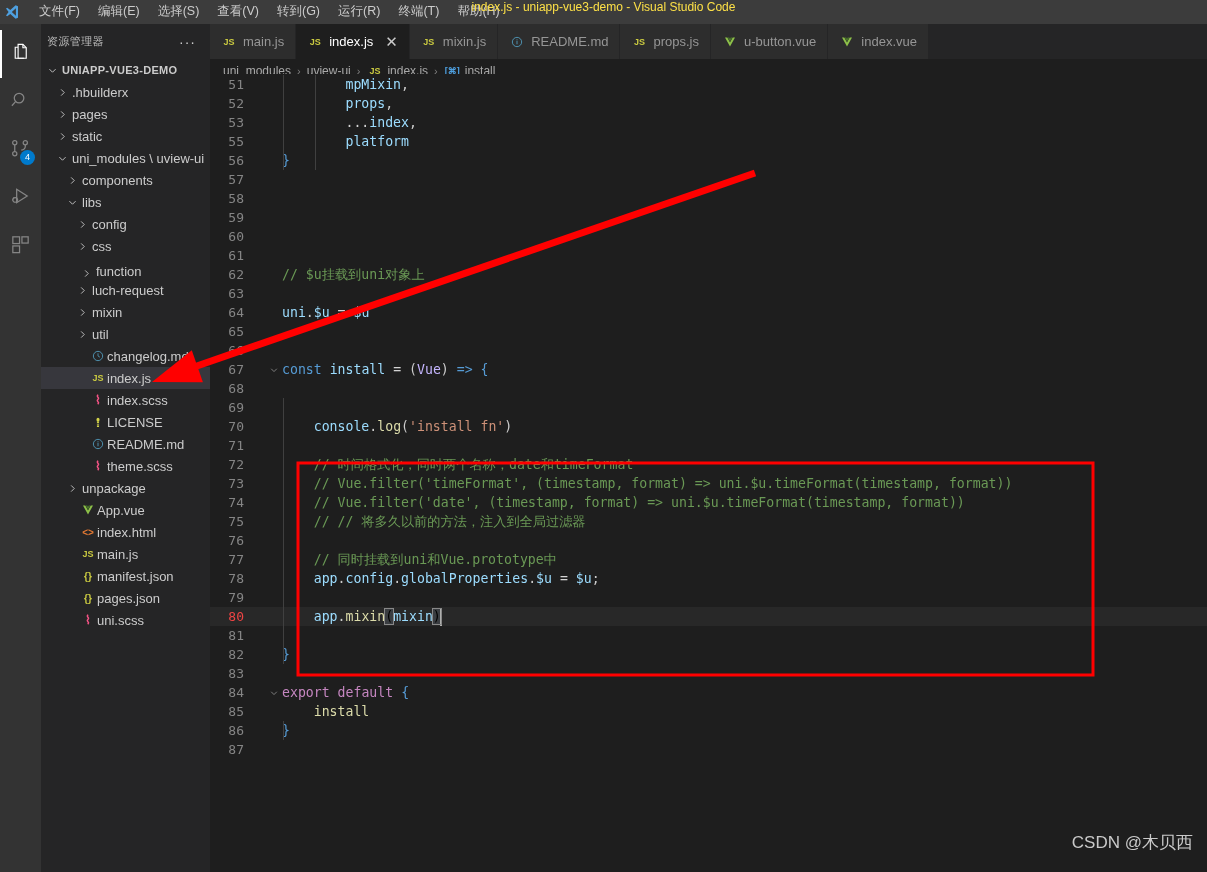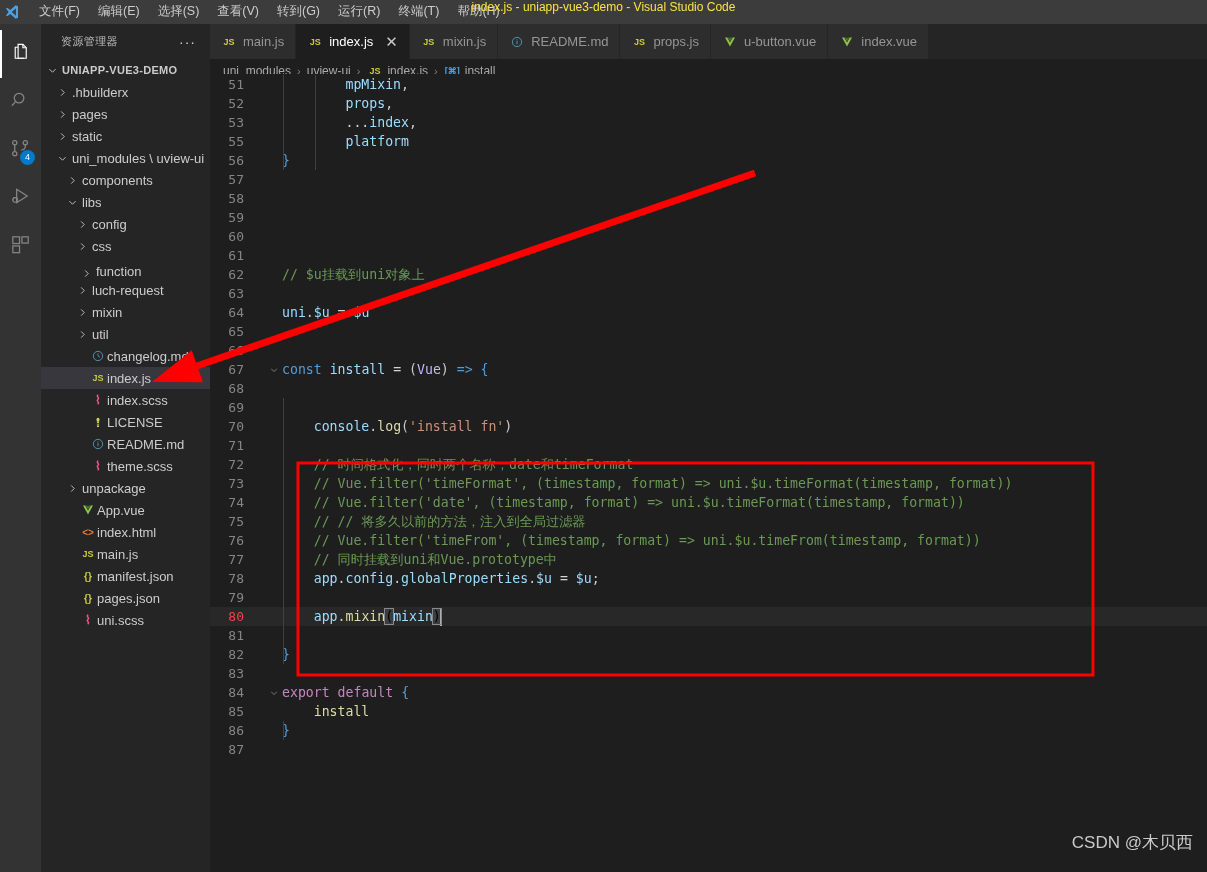--- a/index.html
+++ b/index.html
@@ -47,21 +47,21 @@
     font-family: "Liberation Sans", sans-serif;
   }
 
   
   .sidebar {
     position: absolute; left: 41px; top: 24px; width: 169px; height: 848px;
     background: #252526; overflow: hidden;
   }
   .sidebar-header {
     height: 35px; display: flex; align-items: center; justify-content: space-between;
-    padding: 0 14px 0 20px;
+    padding: 0 14px 0 6px;
   }
   .sidebar-title { font-size: 11px; color: #bbbbbb; letter-spacing: .4px; }
   .sidebar-more { color: #cccccc; font-size: 14px; letter-spacing: 1px; line-height: 8px; cursor: pointer; }
   .tree { font-size: 13px; color: #cccccc; }
   .row {
     height: 22px; display: flex; align-items: center; white-space: nowrap;
     cursor: pointer; padding-right: 4px;
   }
   .row.selected { background: #37373d; }
   .chev { width: 14px; display: inline-flex; align-items: center; justify-content: center; flex: 0 0 14px; }
@@ -523,21 +523,21 @@
               <path d="M3.5 6 8 10.5 12.5 6"></path>
             </svg></span><span class="ctext" style="padding-left: 0px;"><span class="t-kw2">const</span><span class="t-op"> </span><span class="t-var">install</span><span class="t-op"> = </span><span class="t-pun">(</span><span class="t-param">Vue</span><span class="t-pun">)</span><span class="t-op"> </span><span class="t-kw2">=&gt;</span><span class="t-op"> </span><span class="t-brkt">{</span></span></div>
         <div class="cline"><span class="gutter">68</span><span class="fold"></span><span class="ctext" style="padding-left: 31.72px;"></span></div>
         <div class="cline"><span class="gutter">69</span><span class="fold"></span><span class="ctext" style="padding-left: 31.72px;"></span></div>
         <div class="cline"><span class="gutter">70</span><span class="fold"></span><span class="ctext" style="padding-left: 31.72px;"><span class="t-var">console</span><span class="t-pun">.</span><span class="t-fn">log</span><span class="t-pun">(</span><span class="t-str">'install fn'</span><span class="t-pun">)</span></span></div>
         <div class="cline"><span class="gutter">71</span><span class="fold"></span><span class="ctext" style="padding-left: 31.72px;"></span></div>
         <div class="cline"><span class="gutter">72</span><span class="fold"></span><span class="ctext" style="padding-left: 31.72px;"><span class="t-cmt">// 时间格式化，同时两个名称，date和timeFormat</span></span></div>
         <div class="cline"><span class="gutter">73</span><span class="fold"></span><span class="ctext" style="padding-left: 31.72px;"><span class="t-cmt">// Vue.filter('timeFormat', (timestamp, format) =&gt; uni.$u.timeFormat(timestamp, format))</span></span></div>
         <div class="cline"><span class="gutter">74</span><span class="fold"></span><span class="ctext" style="padding-left: 31.72px;"><span class="t-cmt">// Vue.filter('date', (timestamp, format) =&gt; uni.$u.timeFormat(timestamp, format))</span></span></div>
         <div class="cline"><span class="gutter">75</span><span class="fold"></span><span class="ctext" style="padding-left: 31.72px;"><span class="t-cmt">// // 将多久以前的方法，注入到全局过滤器</span></span></div>
-        <div class="cline"><span class="gutter">76</span><span class="fold"></span><span class="ctext" style="padding-left: 31.72px;"><span class="t-cmt">// Vue.filter('timeFrom', (timestamp, format) =&gt; uni.$u.timeFrom(timestamp, format))</span></span></div>
+        <div class="cline"><span class="gutter">76</span><span class="fold"></span></div>
         <div class="cline"><span class="gutter">77</span><span class="fold"></span><span class="ctext" style="padding-left: 31.72px;"><span class="t-cmt">// 同时挂载到uni和Vue.prototype中</span></span></div>
         <div class="cline"><span class="gutter">78</span><span class="fold"></span><span class="ctext" style="padding-left: 31.72px;"><span class="t-var">app</span><span class="t-pun">.</span><span class="t-var">config</span><span class="t-pun">.</span><span class="t-var">globalProperties</span><span class="t-pun">.</span><span class="t-var">$u</span><span class="t-op"> = </span><span class="t-var">$u</span><span class="t-pun">;</span></span></div>
         <div class="cline"><span class="gutter">79</span><span class="fold"></span><span class="ctext" style="padding-left: 31.72px;"></span></div>
         <div class="cline current"><span class="gutter cur">80</span><span class="fold"></span><span class="ctext" style="padding-left: 31.72px;"><span class="t-var">app</span><span class="t-pun">.</span><span class="t-fn">mixin</span><span class="bmatch">(</span><span class="t-var">mixin</span><span class="bmatch">)</span><span class="cursor"></span></span></div>
         <div class="cline"><span class="gutter">81</span><span class="fold"></span><span class="ctext" style="padding-left: 31.72px;"></span></div>
         <div class="cline"><span class="gutter">82</span><span class="fold"></span><span class="ctext" style="padding-left: 0px;"><span class="t-brkt">}</span></span></div>
         <div class="cline"><span class="gutter">83</span><span class="fold"></span><span class="ctext" style="padding-left: 0px;"></span></div>
         <div class="cline"><span class="gutter">84</span><span class="fold"><svg width="10" height="10" viewBox="0 0 16 16" fill="none" stroke="#8a8a8a" stroke-width="1.4">
               <path d="M3.5 6 8 10.5 12.5 6"></path>
             </svg></span><span class="ctext" style="padding-left: 0px;"><span class="t-kw">export</span><span class="t-op"> </span><span class="t-kw">default</span><span class="t-op"> </span><span class="t-brkt">{</span></span></div>

